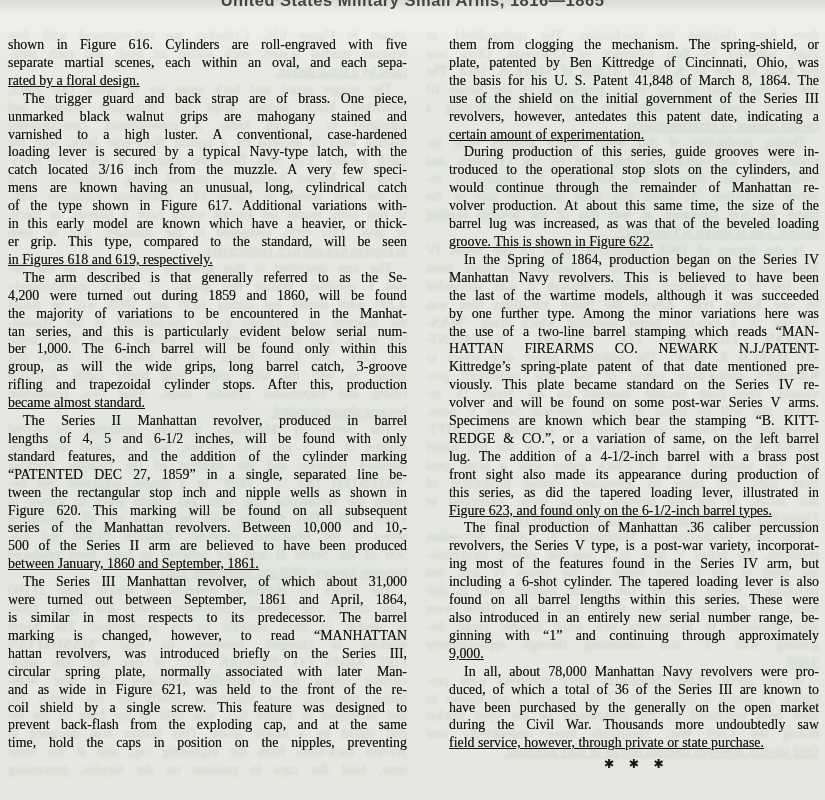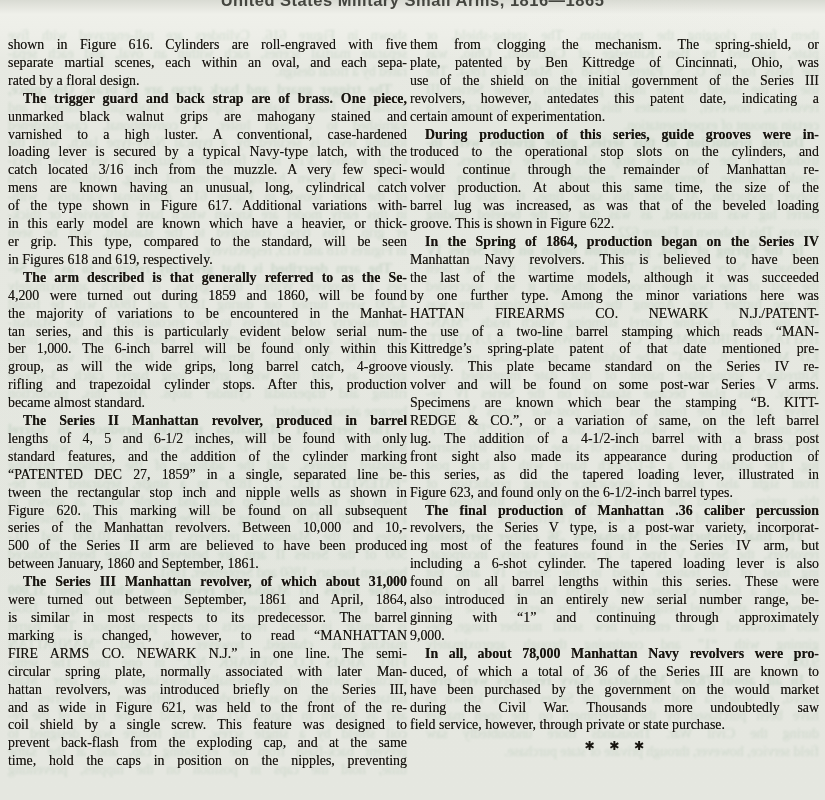--- a/index.html
+++ b/index.html
@@ -21,36 +21,36 @@
     position: absolute; top: -8px; left: 0; right: 0; z-index: 3;
     text-align: center;
     font-family: "Liberation Sans", sans-serif;
     font-weight: 700;
     font-size: 16.5px; line-height: 17px;
     letter-spacing: 0.5px;
     color: #44453f;
   }
   .body-cols {
     position: absolute; top: 36px; left: 8px; right: 6px; z-index: 2;
-    display: flex; gap: 3px;
+    display: flex; gap: 10px;
   }
   .col { width: 399px; }
-  .col.right-col { width: auto; flex: 1; }
+  .col.right-col { width: auto; flex: 1; margin-left: 32px; }
   .para { margin: 0; }
   .tline {
     font-size: 13.9px;
     line-height: 17.9px;
     color: #17140f;
     text-align: justify;
     text-align-last: justify;
     text-shadow: 0 0 0.45px rgba(23,20,15,0.6);
     white-space: normal;
   }
-  .tline.end { text-align-last: left; }
-  .tline.first-indent { text-indent: 15px; font-weight: bold; }
+  .tline.end { text-align-last: left; text-decoration: underline; }
+  .tline.first-indent { text-indent: 15px; }
   
   .bleed {
     position: absolute; top: 27px; z-index: 1;
     transform: scaleX(-1);
     filter: blur(1.1px);
     pointer-events: none;
   }
   .bleed.bl-left  { left: 8px;  width: 399px; }
   .bleed.bl-right { left: 426px; width: 393px; }
   .bleed .tline {
@@ -201,73 +201,73 @@
         <div class="tline">in this early model are known which have a heavier, or thick-</div>
         <div class="tline">er grip. This type, compared to the standard, will be seen</div>
         <div class="tline end">in Figures 618 and 619, respectively.</div>
       </div>
       <div class="para">
         <div class="tline first-indent">The arm described is that generally referred to as the Se-</div>
         <div class="tline">4,200 were turned out during 1859 and 1860, will be found</div>
         <div class="tline">the majority of variations to be encountered in the Manhat-</div>
         <div class="tline">tan series, and this is particularly evident below serial num-</div>
         <div class="tline">ber 1,000. The 6-inch barrel will be found only within this</div>
-        <div class="tline">group, as will the wide grips, long barrel catch, 4-groove</div>
+        <div class="tline">group, as will the wide grips, long barrel catch, 3-groove</div>
         <div class="tline">rifling and trapezoidal cylinder stops. After this, production</div>
         <div class="tline end">became almost standard.</div>
       </div>
       <div class="para">
         <div class="tline first-indent">The Series II Manhattan revolver, produced in barrel</div>
         <div class="tline">lengths of 4, 5 and 6-1/2 inches, will be found with only</div>
         <div class="tline">standard features, and the addition of the cylinder marking</div>
         <div class="tline">“PATENTED DEC 27, 1859” in a single, separated line be-</div>
         <div class="tline">tween the rectangular stop inch and nipple wells as shown in</div>
         <div class="tline">Figure 620. This marking will be found on all subsequent</div>
         <div class="tline">series of the Manhattan revolvers. Between 10,000 and 10,-</div>
         <div class="tline">500 of the Series II arm are believed to have been produced</div>
         <div class="tline end">between January, 1860 and September, 1861.</div>
       </div>
       <div class="para">
         <div class="tline first-indent">The Series III Manhattan revolver, of which about 31,000</div>
         <div class="tline">were turned out between September, 1861 and April, 1864,</div>
         <div class="tline">is similar in most respects to its predecessor. The barrel</div>
         <div class="tline">marking is changed, however, to read “MANHATTAN</div>
-        <div class="tline">FIRE ARMS CO. NEWARK N.J.” in one line. The semi-</div>
+        <div class="tline">hattan revolvers, was introduced briefly on the Series III,</div>
         <div class="tline">circular spring plate, normally associated with later Man-</div>
-        <div class="tline">hattan revolvers, was introduced briefly on the Series III,</div>
         <div class="tline">and as wide in Figure 621, was held to the front of the re-</div>
         <div class="tline">coil shield by a single screw. This feature was designed to</div>
         <div class="tline">prevent back-flash from the exploding cap, and at the same</div>
         <div class="tline">time, hold the caps in position on the nipples, preventing</div>
       </div>
     </div>
   <div class="col right-col">
     <div id="col-right">
         <div class="para">
           <div class="tline">them from clogging the mechanism. The spring-shield, or</div>
           <div class="tline">plate, patented by Ben Kittredge of Cincinnati, Ohio, was</div>
+          <div class="tline">the basis for his U. S. Patent 41,848 of March 8, 1864. The</div>
           <div class="tline">use of the shield on the initial government of the Series III</div>
           <div class="tline">revolvers, however, antedates this patent date, indicating a</div>
           <div class="tline end">certain amount of experimentation.</div>
         </div>
         <div class="para">
           <div class="tline first-indent">During production of this series, guide grooves were in-</div>
           <div class="tline">troduced to the operational stop slots on the cylinders, and</div>
           <div class="tline">would continue through the remainder of Manhattan re-</div>
           <div class="tline">volver production. At about this same time, the size of the</div>
           <div class="tline">barrel lug was increased, as was that of the beveled loading</div>
           <div class="tline end">groove. This is shown in Figure 622.</div>
         </div>
         <div class="para">
           <div class="tline first-indent">In the Spring of 1864, production began on the Series IV</div>
           <div class="tline">Manhattan Navy revolvers. This is believed to have been</div>
           <div class="tline">the last of the wartime models, although it was succeeded</div>
           <div class="tline">by one further type. Among the minor variations here was</div>
+          <div class="tline">the use of a two-line barrel stamping which reads “MAN-</div>
           <div class="tline">HATTAN FIREARMS CO. NEWARK N.J./PATENT-</div>
-          <div class="tline">the use of a two-line barrel stamping which reads “MAN-</div>
           <div class="tline">Kittredge’s spring-plate patent of that date mentioned pre-</div>
           <div class="tline">viously. This plate became standard on the Series IV re-</div>
           <div class="tline">volver and will be found on some post-war Series V arms.</div>
           <div class="tline">Specimens are known which bear the stamping “B. KITT-</div>
           <div class="tline">REDGE &amp; CO.”, or a variation of same, on the left barrel</div>
           <div class="tline">lug. The addition of a 4-1/2-inch barrel with a brass post</div>
           <div class="tline">front sight also made its appearance during production of</div>
           <div class="tline">this series, as did the tapered loading lever, illustrated in</div>
           <div class="tline end">Figure 623, and found only on the 6-1/2-inch barrel types.</div>
         </div>
@@ -277,20 +277,20 @@
           <div class="tline">ing most of the features found in the Series IV arm, but</div>
           <div class="tline">including a 6-shot cylinder. The tapered loading lever is also</div>
           <div class="tline">found on all barrel lengths within this series. These were</div>
           <div class="tline">also introduced in an entirely new serial number range, be-</div>
           <div class="tline">ginning with “1” and continuing through approximately</div>
           <div class="tline end">9,000.</div>
         </div>
         <div class="para">
           <div class="tline first-indent">In all, about 78,000 Manhattan Navy revolvers were pro-</div>
           <div class="tline">duced, of which a total of 36 of the Series III are known to</div>
-          <div class="tline">have been purchased by the government on the would market</div>
+          <div class="tline">have been purchased by the generally on the open market</div>
           <div class="tline">during the Civil War. Thousands more undoubtedly saw</div>
           <div class="tline end">field service, however, through private or state purchase.</div>
         </div>
       </div>
     <div class="ornament">✱ ✱ ✱</div>
   </div>
 </div>
 
 </body></html>

